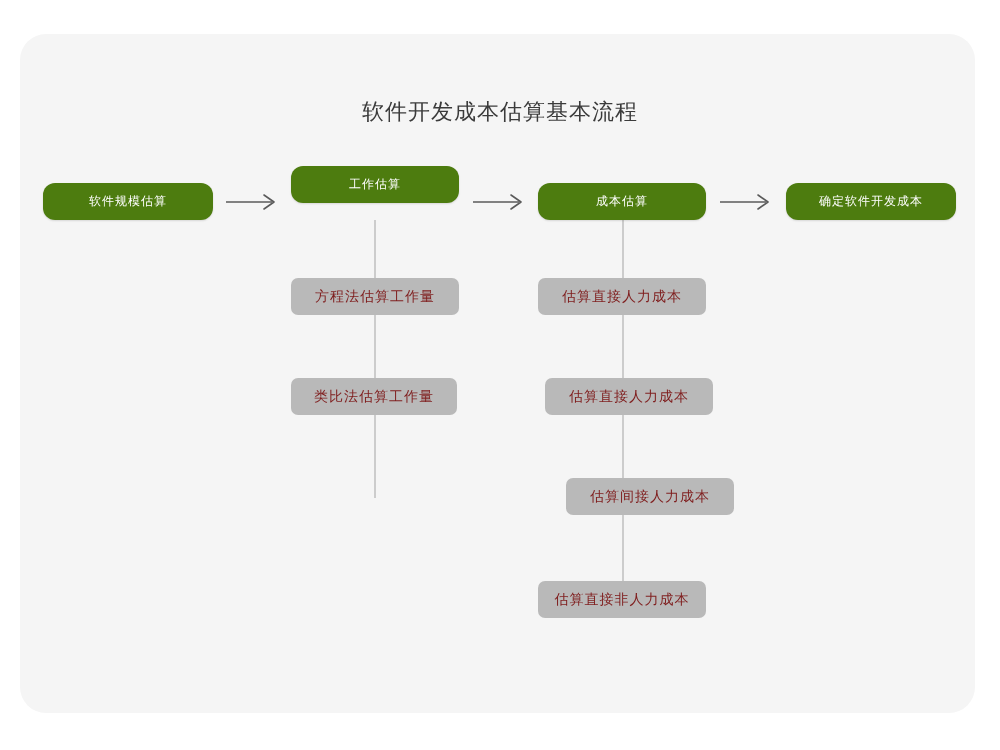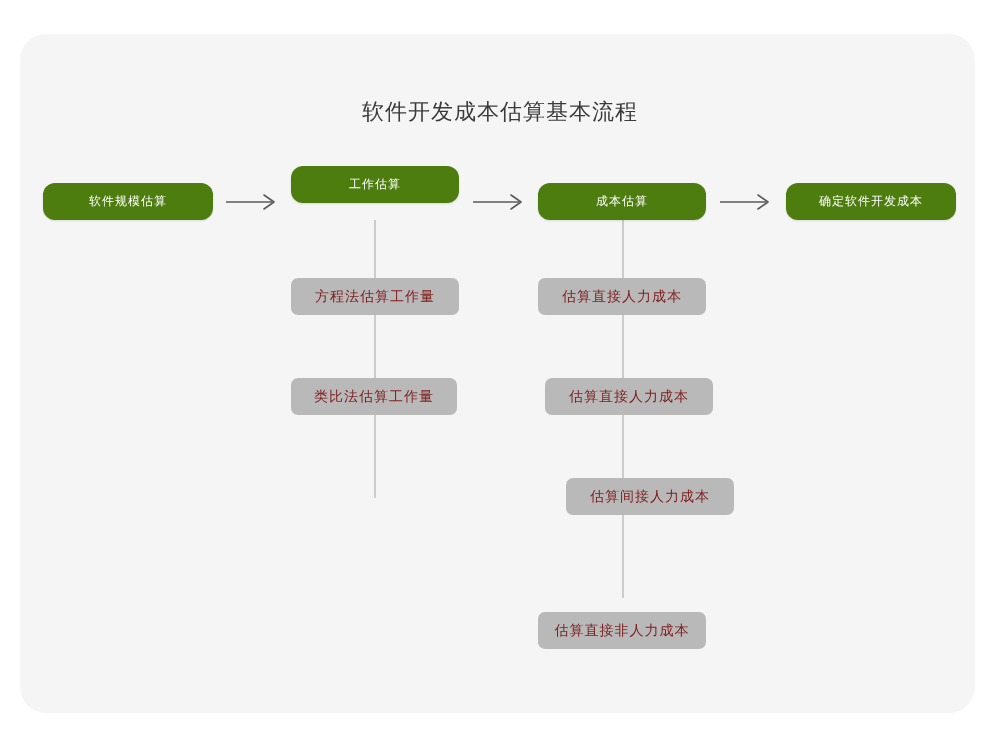--- a/index.html
+++ b/index.html
@@ -138,15 +138,15 @@
 
   <div class="sub-box" style="left:291px; top:378px; width:166px;">类比法估算工作量</div>
 
 
   <div class="sub-box" style="left:538px; top:278px; width:168px;">估算直接人力成本</div>
 
   <div class="sub-box" style="left:538px; top:378px; width:168px;margin-left:7px;">估算直接人力成本</div>
 
   <div class="sub-box" style="left:538px; top:478px; width:168px;margin-left:28px;">估算间接人力成本</div>
 
-  <div class="sub-box" style="left:538px; top:581px; width:168px;margin-top:31px;">估算直接非人力成本</div>
+  <div class="sub-box" style="left:538px; top:581px; width:168px;">估算直接非人力成本</div>
 
 </div>
 
 </body></html>

